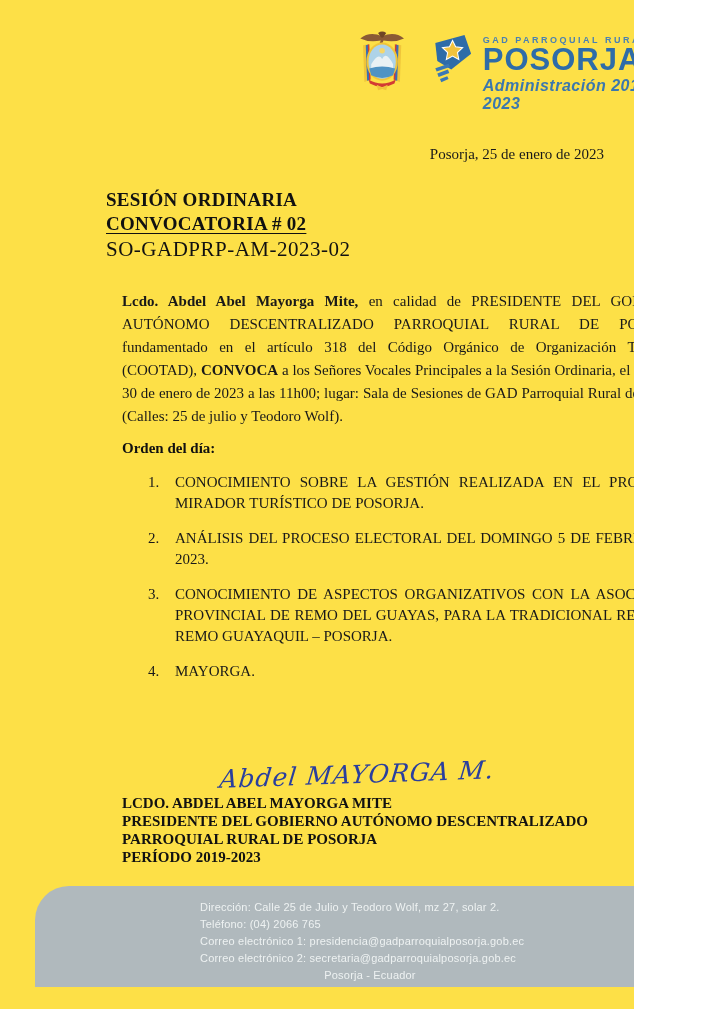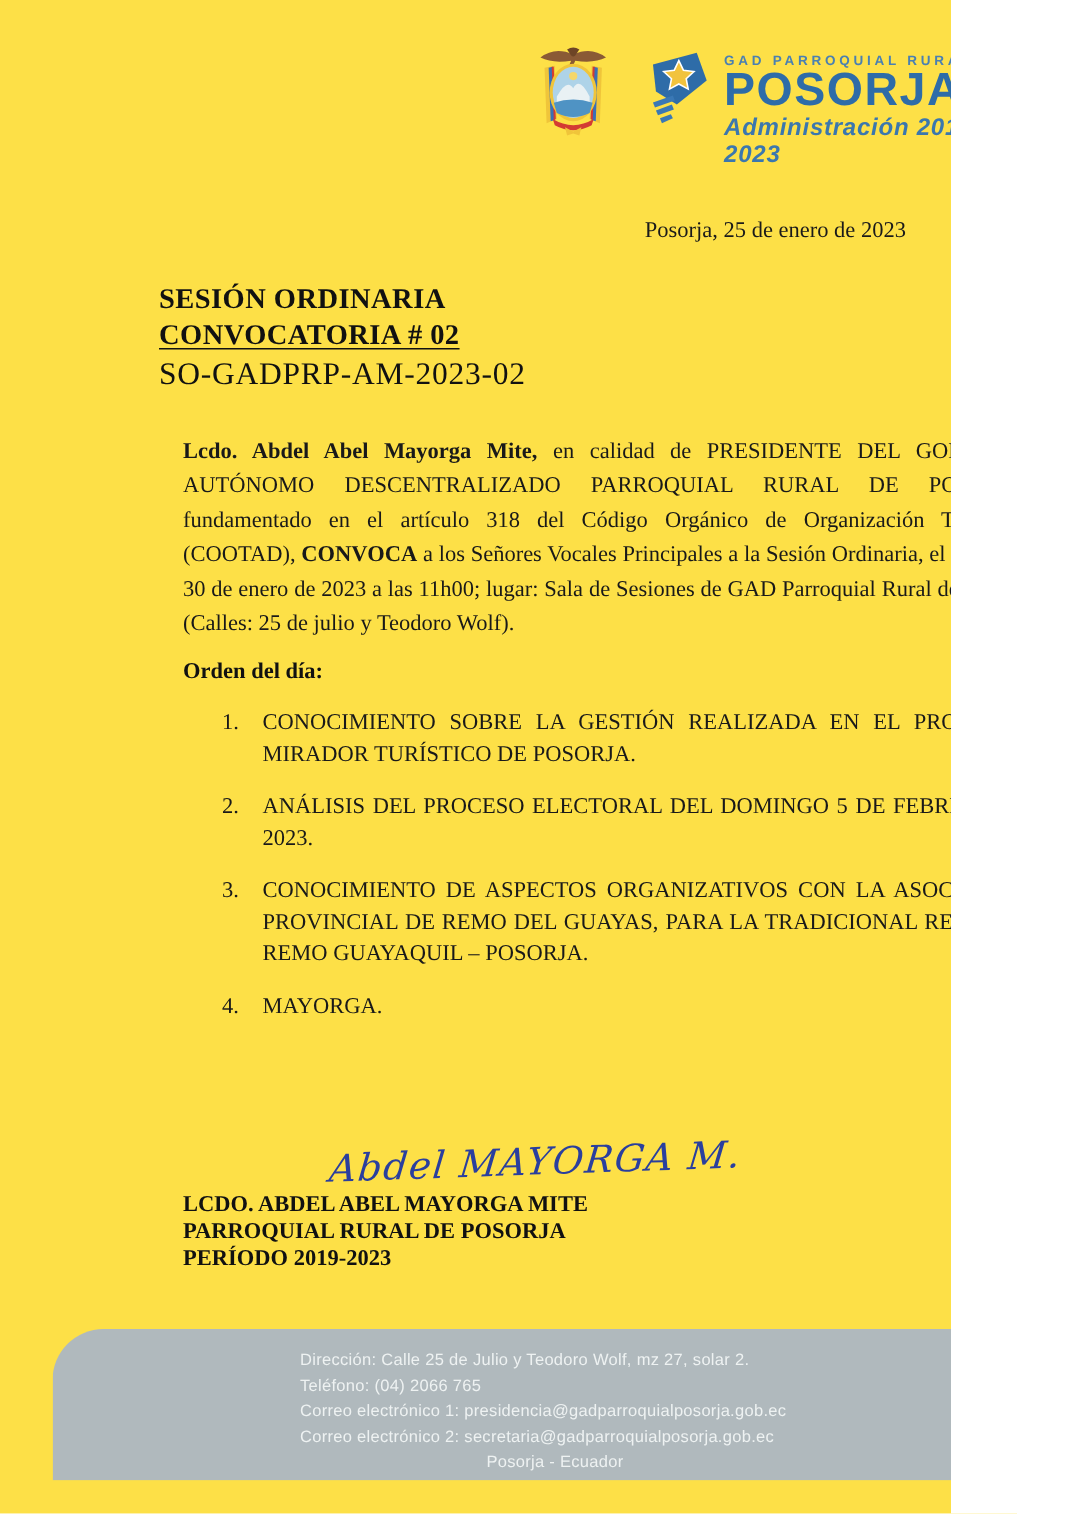--- a/index.html
+++ b/index.html
@@ -245,20 +245,21 @@
     </div>
     <div class="agenda-item">
       <span class="agenda-num">4.</span>
       <span class="agenda-text">MAYORGA.</span>
     </div>
   </div>
 
   <div class="signature-hand">Abdel MAYORGA M.</div>
   <div class="signature-block">
     <div>LCDO. ABDEL ABEL MAYORGA MITE</div>
+    <div>PRESIDENTE DEL GOBIERNO AUTÓNOMO DESCENTRALIZADO</div>
     <div>PARROQUIAL RURAL DE POSORJA</div>
     <div>PERÍODO 2019-2023</div>
   </div>
 
   <div class="footer-band">
     <div class="footer-text">
       <div>Dirección: Calle 25 de Julio y Teodoro Wolf, mz 27, solar 2.</div>
       <div>Teléfono: (04) 2066 765</div>
       <div>Correo electrónico 1: presidencia@gadparroquialposorja.gob.ec</div>
       <div>Correo electrónico 2: secretaria@gadparroquialposorja.gob.ec</div>

